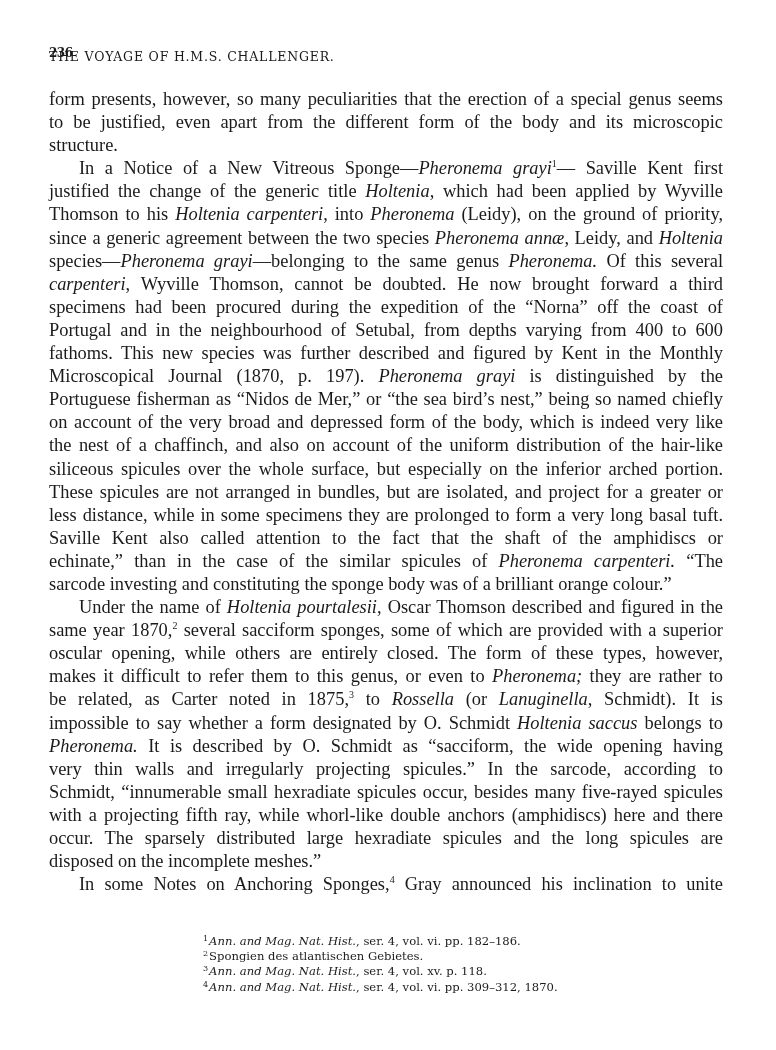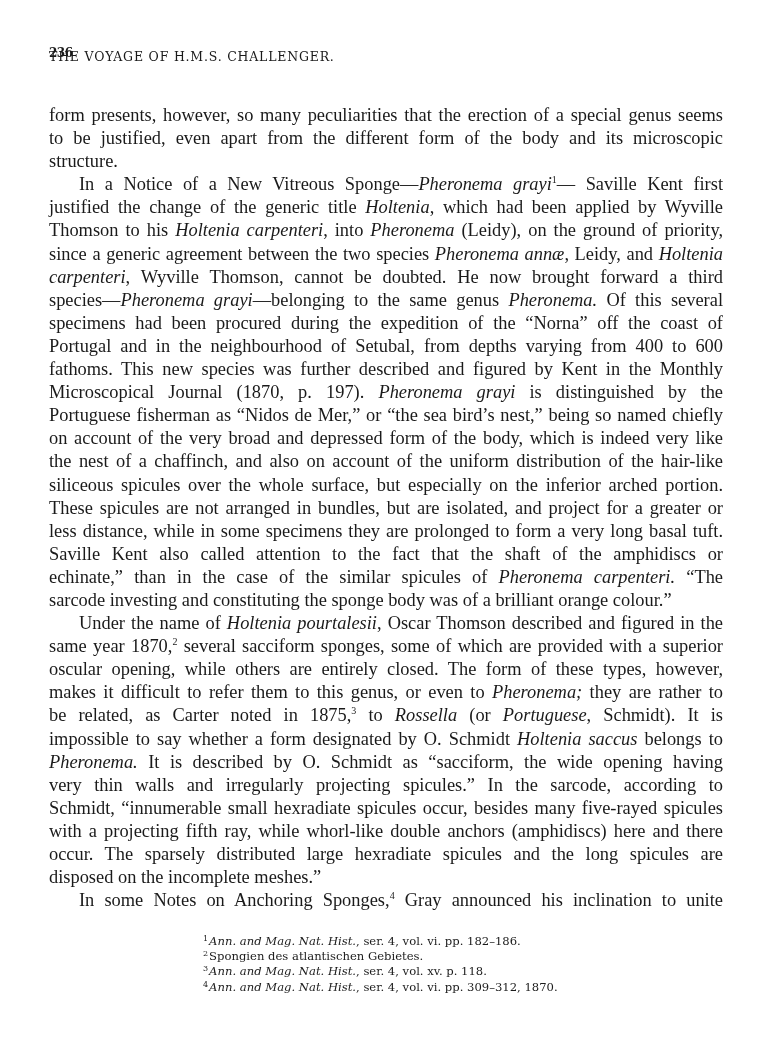--- a/index.html
+++ b/index.html
@@ -3,21 +3,21 @@
   <meta charset="utf-8">
   <style>
     html, body { margin: 0; padding: 0; background: #ffffff; }
     body { width: 776px; height: 1050px; position: relative; overflow: hidden; color: #1a1a1a; }
     .page { position: absolute; left: 0; top: 0; width: 776px; height: 1050px; background: #fff; }
     .running-head { position: absolute; left: 49px; top: 46px; width: 674px; height: 22px;
       font-family: "DejaVu Serif", serif; }
     .page-number { position: absolute; left: 0; top: 0; font-size: 12px; font-weight: bold; letter-spacing: -0.5px; }
     .head-title { position: absolute; left: 0; width: 674px; top: 3px; text-align: left;
       font-size: 12.5px; letter-spacing: 0.8px; }
-    .body { position: absolute; left: 49px; top: 104px; width: 674px;
+    .body { position: absolute; left: 49px; top: 88px; width: 674px;
       font-family: "Liberation Serif", serif; font-size: 18.4px; }
     .line { height: 23.1px; line-height: 23.1px; white-space: nowrap; text-align: justify;
       text-align-last: justify; overflow: visible; }
     .line.last { text-align-last: left; }
     .line.indent { padding-left: 30px; }
     .line span { white-space: pre; }
     i { }
     sup { font-size: 10px; line-height: 0; vertical-align: 7px; }
     .footnotes { position: absolute; left: 203px; top: 934px; width: 420px;
       font-family: "DejaVu Serif", serif; font-size: 11.6px; }
@@ -35,40 +35,40 @@
   </div>
 
   <div class="body" id="body-text">
       <div class="line"><span>form presents, however, so many peculiarities that the erection of a special genus seems</span></div>
       <div class="line"><span>to be justified, even apart from the different form of the body and its microscopic</span></div>
       <div class="line last"><span>structure.</span></div>
       <div class="line indent"><span>In a Notice of a New Vitreous Sponge—</span><i>Pheronema grayi</i><sup>1</sup><span>— Saville Kent first</span></div>
       <div class="line"><span>justified the change of the generic title </span><i>Holtenia</i><span>, which had been applied by Wyville</span></div>
       <div class="line"><span>Thomson to his </span><i>Holtenia carpenteri</i><span>, into </span><i>Pheronema</i><span> (Leidy), on the ground of priority,</span></div>
       <div class="line"><span>since a generic agreement between the two species </span><i>Pheronema annæ</i><span>, Leidy, and </span><i>Holtenia</i></div>
+      <div class="line"><span>species—</span><i>Pheronema grayi</i><span>—belonging to the same genus </span><i>Pheronema.</i><span> Of this several</span></div>
       <div class="line"><i>carpenteri</i><span>, Wyville Thomson, cannot be doubted. He now brought forward a third</span></div>
-      <div class="line"><span>species—</span><i>Pheronema grayi</i><span>—belonging to the same genus </span><i>Pheronema.</i><span> Of this several</span></div>
       <div class="line"><span>specimens had been procured during the expedition of the “Norna” off the coast of</span></div>
       <div class="line"><span>Portugal and in the neighbourhood of Setubal, from depths varying from 400 to 600</span></div>
       <div class="line"><span>fathoms. This new species was further described and figured by Kent in the Monthly</span></div>
       <div class="line"><span>Microscopical Journal (1870, p. 197). </span><i>Pheronema grayi</i><span> is distinguished by the</span></div>
       <div class="line"><span>Portuguese fisherman as “Nidos de Mer,” or “the sea bird’s nest,” being so named chiefly</span></div>
       <div class="line"><span>on account of the very broad and depressed form of the body, which is indeed very like</span></div>
       <div class="line"><span>the nest of a chaffinch, and also on account of the uniform distribution of the hair-like</span></div>
       <div class="line"><span>siliceous spicules over the whole surface, but especially on the inferior arched portion.</span></div>
       <div class="line"><span>These spicules are not arranged in bundles, but are isolated, and project for a greater or</span></div>
       <div class="line"><span>less distance, while in some specimens they are prolonged to form a very long basal tuft.</span></div>
       <div class="line"><span>Saville Kent also called attention to the fact that the shaft of the amphidiscs or</span></div>
       <div class="line"><span>echinate,” than in the case of the similar spicules of </span><i>Pheronema carpenteri.</i><span> “The</span></div>
       <div class="line last"><span>sarcode investing and constituting the sponge body was of a brilliant orange colour.”</span></div>
       <div class="line indent"><span>Under the name of </span><i>Holtenia pourtalesii</i><span>, Oscar Thomson described and figured in the</span></div>
       <div class="line"><span>same year 1870,</span><sup>2</sup><span> several sacciform sponges, some of which are provided with a superior</span></div>
       <div class="line"><span>oscular opening, while others are entirely closed. The form of these types, however,</span></div>
       <div class="line"><span>makes it difficult to refer them to this genus, or even to </span><i>Pheronema;</i><span> they are rather to</span></div>
-      <div class="line"><span>be related, as Carter noted in 1875,</span><sup>3</sup><span> to </span><i>Rossella</i><span> (or </span><i>Portuguese</i><span>, Schmidt). It is</span></div>
+      <div class="line"><span>be related, as Carter noted in 1875,</span><sup>3</sup><span> to </span><i>Rossella</i><span> (or </span><i>Lanuginella</i><span>, Schmidt). It is</span></div>
       <div class="line"><span>impossible to say whether a form designated by O. Schmidt </span><i>Holtenia saccus</i><span> belongs to</span></div>
       <div class="line"><i>Pheronema.</i><span> It is described by O. Schmidt as “sacciform, the wide opening having</span></div>
       <div class="line"><span>very thin walls and irregularly projecting spicules.” In the sarcode, according to</span></div>
       <div class="line"><span>Schmidt, “innumerable small hexradiate spicules occur, besides many five-rayed spicules</span></div>
       <div class="line"><span>with a projecting fifth ray, while whorl-like double anchors (amphidiscs) here and there</span></div>
       <div class="line"><span>occur. The sparsely distributed large hexradiate spicules and the long spicules are</span></div>
       <div class="line last"><span>disposed on the incomplete meshes.”</span></div>
       <div class="line indent"><span>In some Notes on Anchoring Sponges,</span><sup>4</sup><span> Gray announced his inclination to unite</span></div>
     </div>
 

